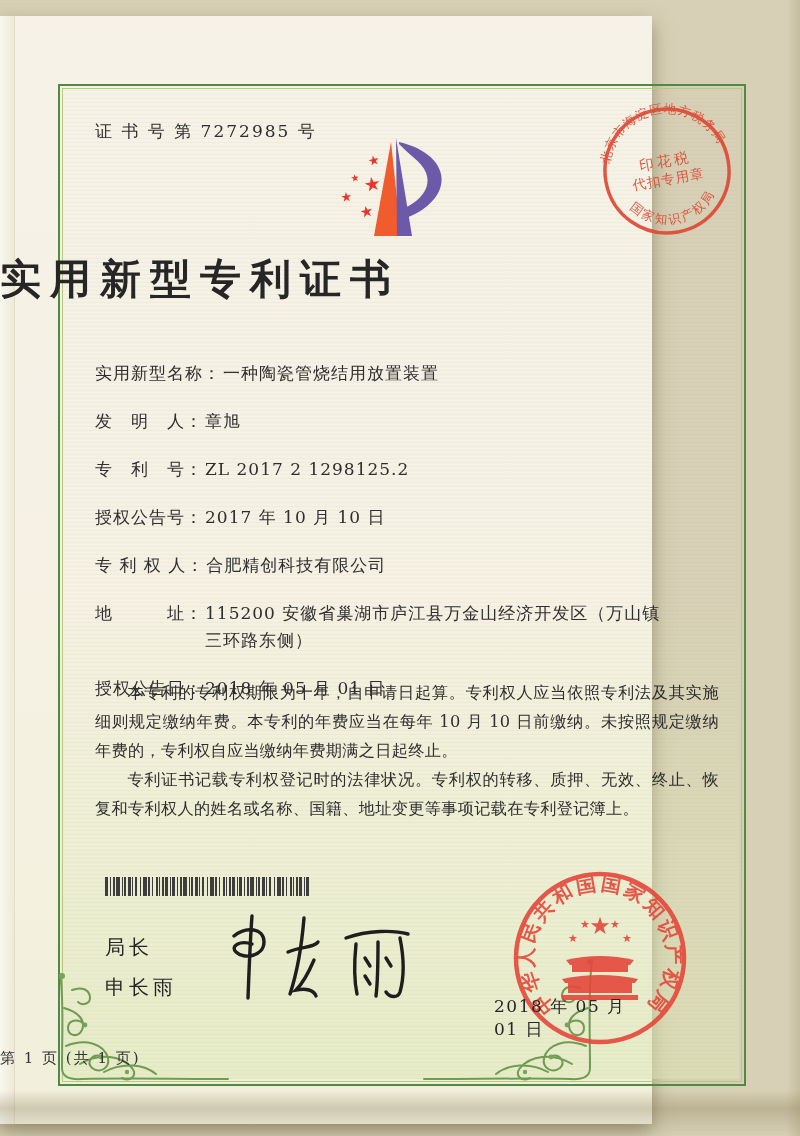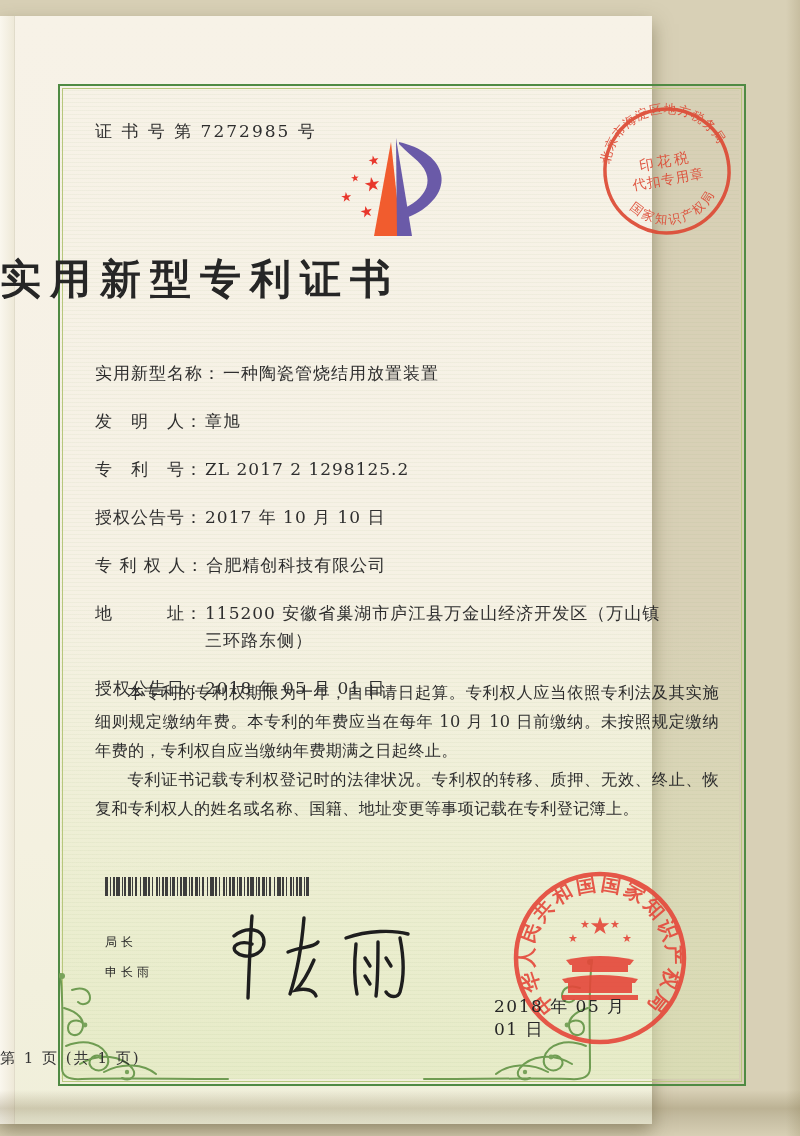--- a/index.html
+++ b/index.html
@@ -45,21 +45,21 @@
   .row{display:flex;line-height:27px;margin-bottom:21px;letter-spacing:1px;}
   .flabel{white-space:pre;flex:0 0 auto;text-align:center;}
   .fvalue{margin-left:2px;}
   .addr .fvalue{max-width:462px;}
   .row-last{display:flex;line-height:27px;letter-spacing:1px;}
   .pair{display:flex;}
   .pair1{width:360px;}
   .paras{position:absolute;left:95px;top:662px;width:624px;font-size:16.2px;line-height:29px;color:#2e2e2e;letter-spacing:.3px;text-align:justify;}
   .paras p{margin:0;text-indent:2em;}
   .barcode{position:absolute;left:105px;top:861px;}
-  .director{position:absolute;left:105px;top:918px;font-size:12px;color:#262626;letter-spacing:4px;}
+  .director{position:absolute;left:105px;top:918px;font-size:20px;color:#262626;letter-spacing:4px;}
   .director div{margin-bottom:13px;}
   .signature{position:absolute;left:218px;top:886px;}
   .seal{position:absolute;left:510px;top:852px;opacity:.9;}
   .seal-date{position:absolute;left:494px;top:979px;font-size:17px;color:#262626;letter-spacing:1.5px;}
   .footer{position:absolute;left:0;top:1033px;width:800px;text-align:left;font-size:15px;letter-spacing:2px;color:#333;}
   .flourish{position:absolute;pointer-events:none;}
   .flourish-bl{left:52px;top:952px;}
   .flourish-br{right:52px;top:938px;transform:scaleX(-1);}
   .shadow-bottom{
     position:absolute;left:0;top:1090px;width:800px;height:46px;

